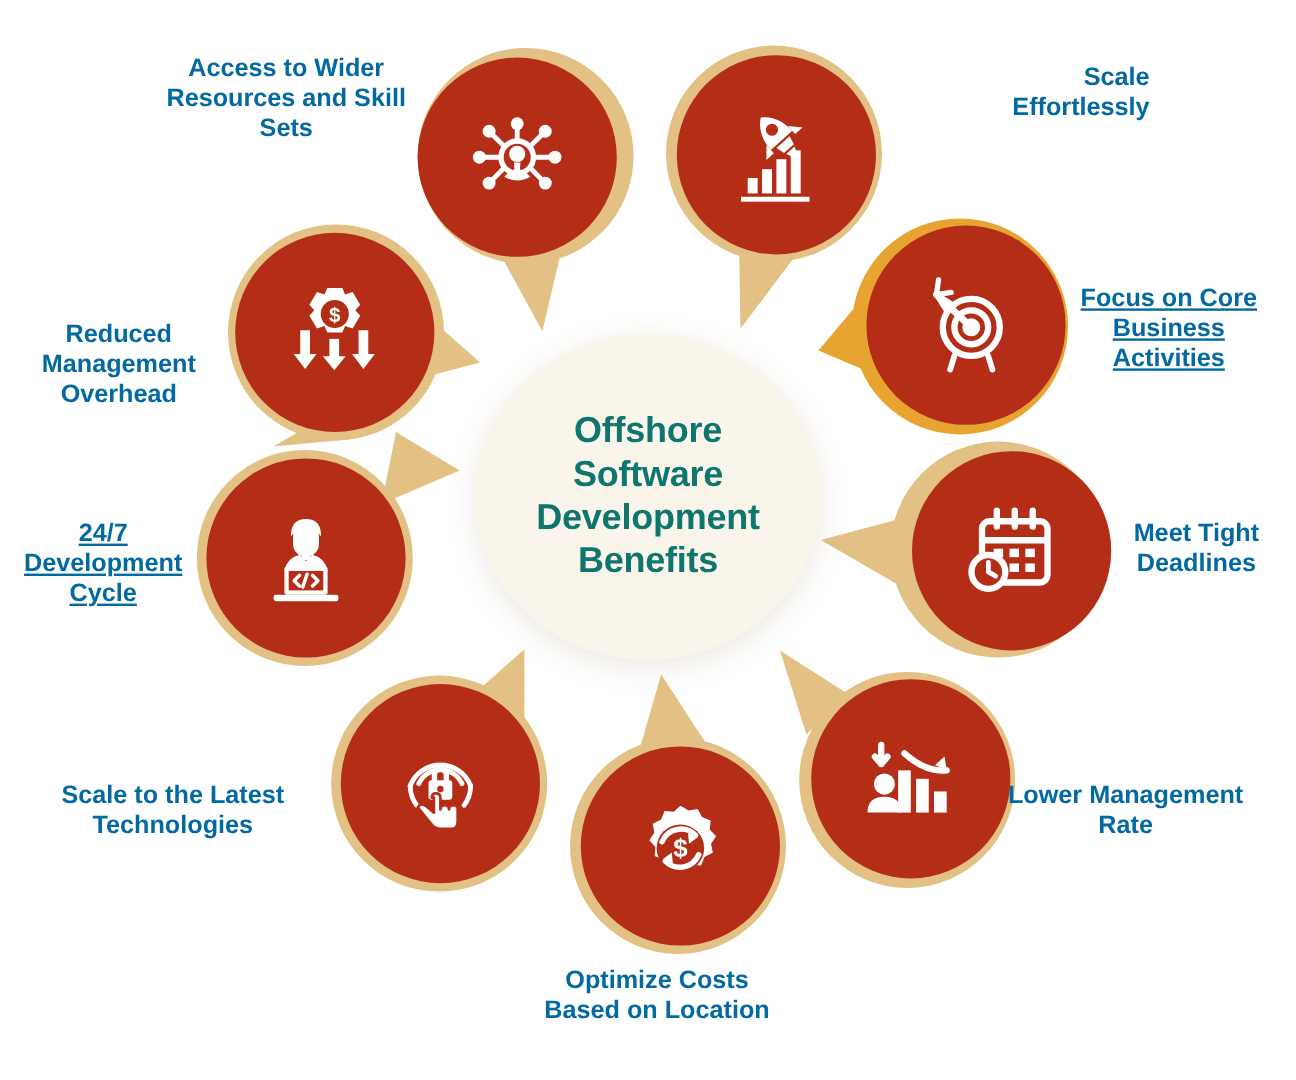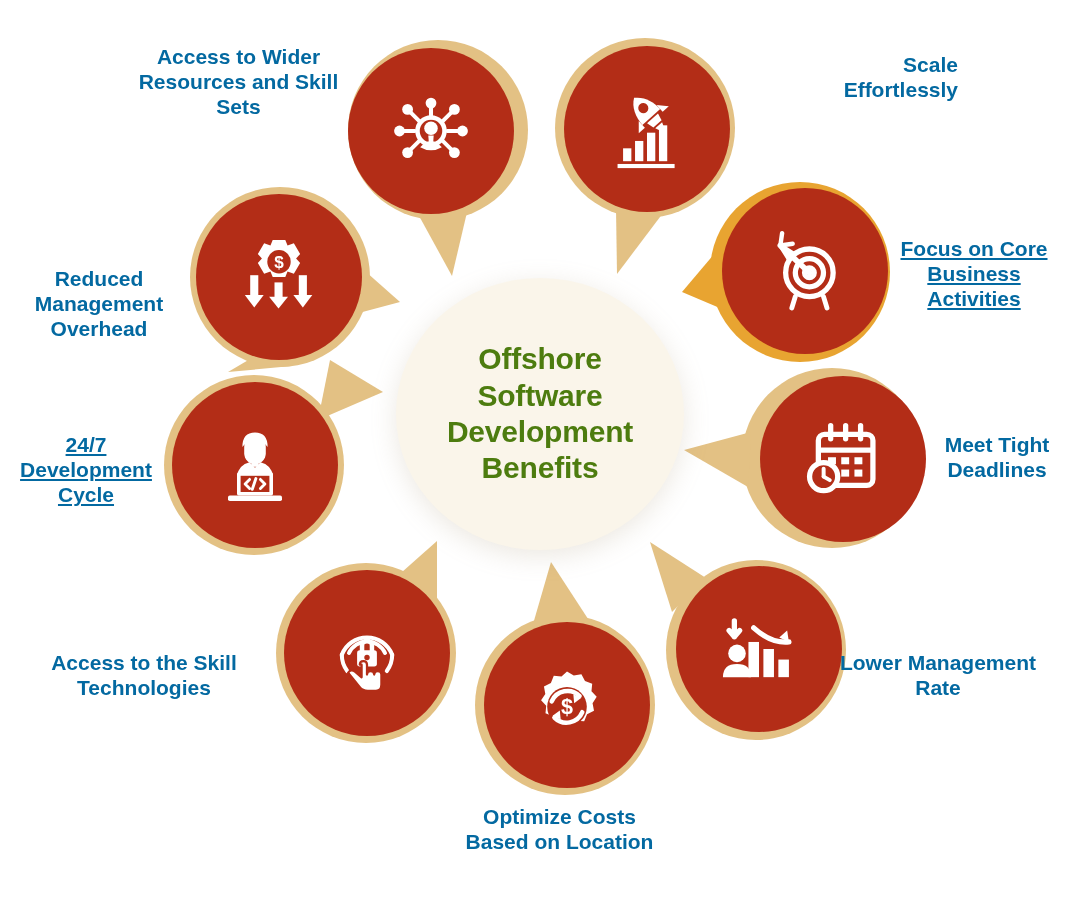--- a/index.html
+++ b/index.html
@@ -38,21 +38,21 @@
     display: flex;
     align-items: center;
     justify-content: center;
     z-index: 2;
   }
   .center-title {
     text-align: center;
     font-size: 30px;
     font-weight: bold;
     line-height: 1.21;
-    color: #4d7c0f;
+    color: #0f766e;
     letter-spacing: -0.2px;
     padding: 0 18px;
   }
   .node {
     position: absolute;
     z-index: 4;
   }
   .node-circle {
     position: absolute;
     border-radius: 50%;
@@ -261,21 +261,21 @@
                    l -1.5 -8.6 l 7.7 -4 l 3.2 -8.1 l 8.6 0.8 Z" transform="translate(0,7) scale(1,0.97)"></path>
           <circle cx="50" cy="52" r="22" fill="#b32d17"></circle>
           <path d="M 33 46 a 19 19 0 0 1 31 -6" fill="none" stroke="#ffffff" stroke-width="5" stroke-linecap="round"></path>
           <path d="M 66 42 l -9 -4 l 1 10 Z"></path>
           <path d="M 67 58 a 19 19 0 0 1 -31 6" fill="none" stroke="#ffffff" stroke-width="5" stroke-linecap="round"></path>
           <path d="M 34 62 l 9 4 l -1 -10 Z"></path>
           <text x="50" y="60" font-family="Liberation Sans, sans-serif" font-size="24" font-weight="bold" fill="#ffffff" text-anchor="middle">$</text>
         </svg>
       </span>
     </div>
-    <div class="node-label" style="left:432px; top:804px; width:255px;">Optimize Costs
+    <div class="node-label" style="left:420px; top:804px; width:255px;">Optimize Costs
 Based on Location</div>
   </div>
 
   <div class="node">
     <div class="node-circle" style="left:284px; top:570px; width:166px; height:166px;">
       <span>
         <svg width="90" height="90" viewBox="0 0 100 100" fill="#ffffff">
           <g fill="none" stroke="#ffffff" stroke-width="4.5" stroke-linecap="round">
             <path d="M 30 50 a 22 22 0 0 1 40 0"></path>
             <path d="M 22 52 a 30 30 0 0 1 56 0"></path>
@@ -283,21 +283,21 @@
             <path d="M 78 52 a 30 30 0 0 1 -6 18"></path>
           </g>
           <path d="M 42 42 a 8 8 0 0 1 16 0 v 6 h -5 v -6 a 3 3 0 0 0 -6 0 v 6 h -5 Z"></path>
           <rect x="39" y="47" width="22" height="18" rx="3"></rect>
           <circle cx="50" cy="55" r="3" fill="#b32d17"></circle>
           <path d="M 44 63 v 14 l -7 -6 q -5 -4 -8 1 l 13 16 q 3 4 9 4 h 9 q 6 0 6 -7 v -11 q 0 -4 -4 -4 q -4 0 -4 4
                    q 0 -4 -4 -4 q -4 0 -4 4 v -11 q 0 -4 -4 -4 q -4 0 -4 4 Z" fill="#ffffff" stroke="#b32d17" stroke-width="2.5" stroke-linejoin="round"></path>
         </svg>
       </span>
     </div>
-    <div class="node-label" style="left:16px; top:650px; width:256px;">Access to the Skill
+    <div class="node-label" style="left:16px; top:650px; width:256px;">Scale to the Latest
 Technologies</div>
   </div>
 
   <div class="node">
     <div class="node-circle" style="left:172px; top:382px; width:166px; height:166px;">
       <span>
         <svg width="90" height="90" viewBox="0 0 100 100" fill="#ffffff">
           <path d="M 38 30 a 12 12 0 0 1 24 0 v 7 a 12 12 0 0 1 -24 0 Z"></path>
           <path d="M 36 30 q 0 -16 14 -16 q 14 0 14 16 q -4 -6 -14 -6 q -10 0 -14 6 Z"></path>
           <path d="M 30 62 q 2 -12 14 -15 l 6 6 l 6 -6 q 12 3 14 15 Z"></path>

